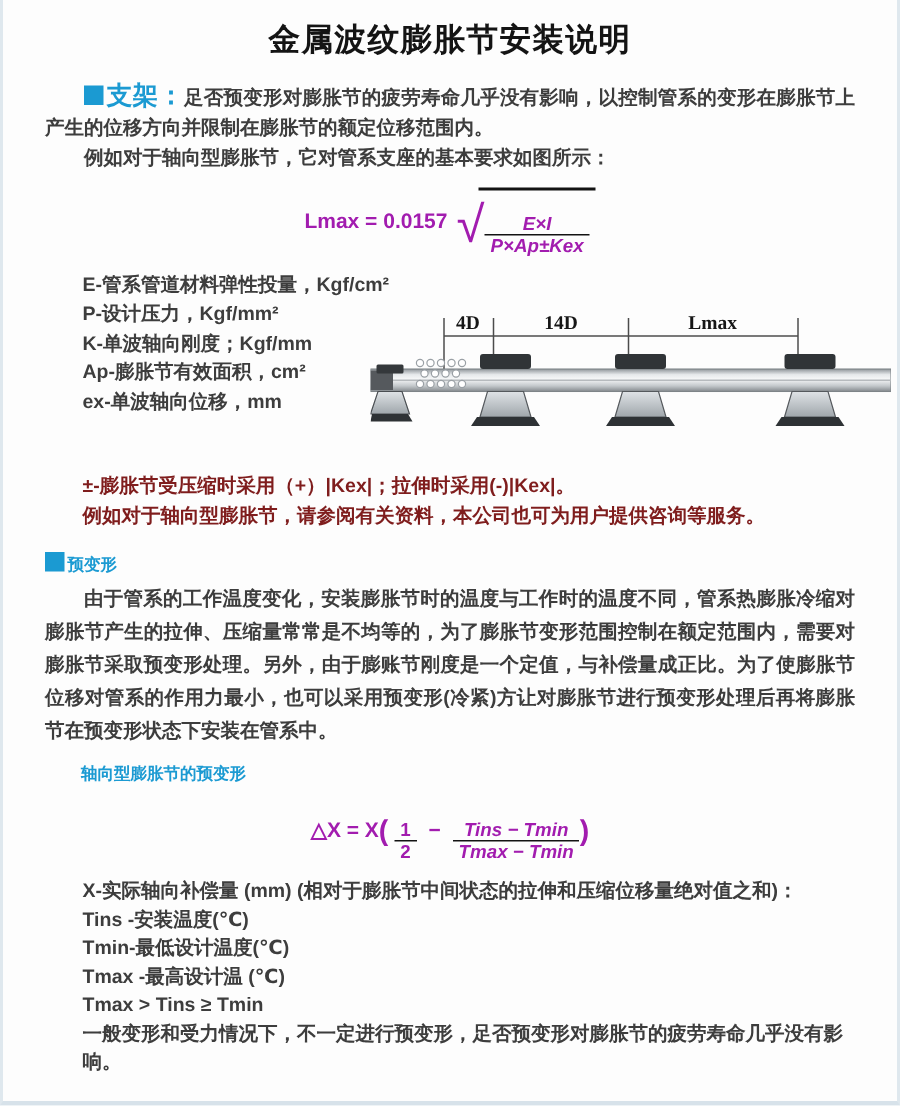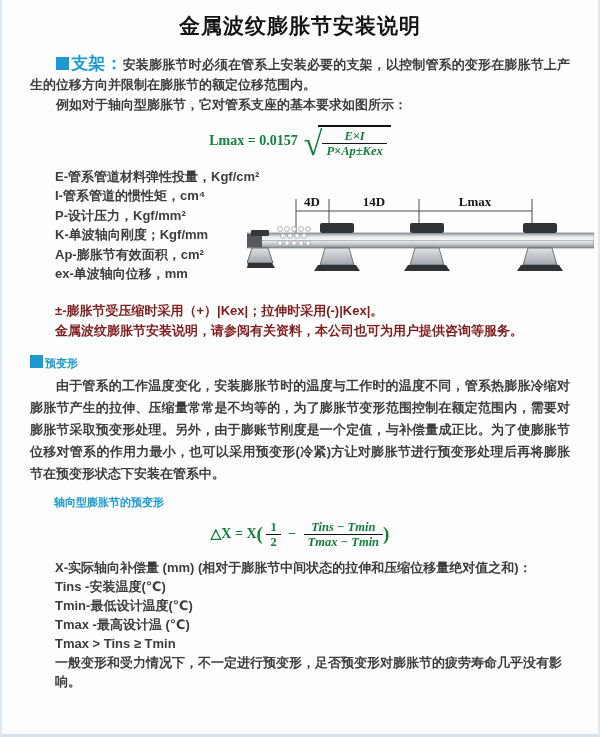--- a/index.html
+++ b/index.html
@@ -36,26 +36,26 @@
   .sec-head-inline{color:#1b9ad2;font-size:17px;font-weight:bold;white-space:nowrap;}
   .bullet-sq{
     display:inline-block;width:13px;height:13px;background:#1b9ad2;
     vertical-align:-1px;margin-right:2px;
   }
   .sec-head-block{margin:14px 0 4px 0;font-size:11px;font-weight:bold;color:#1b9ad2;}
 
   
   .formula{
     text-align:center;
-    font-family:Liberation Serif, serif;
-    font-weight:bold;color:#15803d;font-size:14px;
+    font-family:Liberation Sans, sans-serif;
+    font-weight:bold;color:#a21caf;font-size:14px;
     margin:10px 0 8px 0;
   }
   .frac{display:inline-block;vertical-align:middle;text-align:center;font-size:12.5px;line-height:1.15;}
-  .frac .num{display:block;padding:0 4px;}
+  .frac .num{display:block;padding:0 4px;margin-top:13px;}
   .frac .den{display:block;border-top:1.4px solid #131313;padding:0 4px;}
   .sqrt{display:inline-flex;align-items:center;vertical-align:middle;margin-left:6px;}
   .sqrt .rad{font-size:34px;font-weight:400;line-height:0.9;margin-right:-4px;transform:translateY(2px);}
   .sqrt .under{border-top:2px solid #131313;padding:2px 4px 0 4px;}
   .it{font-style:italic;}
   .paren{font-size:19px;vertical-align:-2px;font-weight:bold;}
   .fx-op{margin:0 4px;}
 
   
   .defs-row{position:relative;margin-top:8px;min-height:134px;}
@@ -71,34 +71,33 @@
 
   svg text{font-family:"Liberation Serif","DejaVu Serif",serif;font-weight:bold;}
 </style>
 </head>
 <body>
 
 <div class="page">
 
   <h1 class="doc-title">金属波纹膨胀节安装说明</h1>
 
-  <p class="para body-text indent"><span class="bullet-sq"></span><span class="sec-head-inline">支架：</span><span>安装膨胀节时必须在管系上安装必要的支架，以控制管系的变形在膨胀节上产生的位移方向并限制在膨胀节的额定位移范围内。</span></p>
+  <p class="para body-text indent"><span class="bullet-sq"></span><span class="sec-head-inline">支架：</span><span>足否预变形对膨胀节的疲劳寿命几乎没有影响，以控制管系的变形在膨胀节上产生的位移方向并限制在膨胀节的额定位移范围内。</span></p>
 
   <p class="para body-text indent">例如对于轴向型膨胀节，它对管系支座的基本要求如图所示：</p>
 
   <div class="formula">
     <span>Lmax = 0.0157</span><span class="sqrt">
         <span class="rad">√</span>
         <span class="under"><span class="frac"><span class="num it">E×I</span><span class="den it">P×Ap±Kex</span></span></span>
       </span>
   </div>
 
   <div class="defs-row">
     <div class="def-line pl-2">E-管系管道材料弹性投量，Kgf/cm²</div>
-    <div class="def-line pl-2">I-管系管道的惯性矩，cm⁴</div>
     <div class="def-line pl-2">P-设计压力，Kgf/mm²</div>
     <div class="def-line pl-2">K-单波轴向刚度；Kgf/mm</div>
     <div class="def-line pl-2">Ap-膨胀节有效面积，cm²</div>
     <div class="def-line pl-2">ex-单波轴向位移，mm</div>
 
     <svg class="diagram" viewBox="0 0 347 97">
       <defs>
         <linearGradient id="pg" x1="0" y1="0" x2="0" y2="1">
           <stop offset="0" stop-color="#8f959a"></stop>
           <stop offset="0.25" stop-color="#e6e9eb"></stop>
@@ -162,21 +161,21 @@
       </g>
       <g>
         <rect x="276" y="30" width="34" height="10" rx="2" fill="#303437"></rect>
         <polygon points="281,55 305,55 310,72 276,72" fill="url(#sg)" stroke="#55595d" stroke-width="0.8"></polygon>
         <polygon points="274,72 312,72 316,78 270,78" fill="#2e3235"></polygon>
       </g>
     </svg>
   </div>
 
   <div class="note-line">±-膨胀节受压缩时采用（+）|Kex|；拉伸时采用(-)|Kex|。</div>
-  <div class="note-line">金属波纹膨胀节安装说明，请参阅有关资料，本公司也可为用户提供咨询等服务。</div>
+  <div class="note-line">例如对于轴向型膨胀节，请参阅有关资料，本公司也可为用户提供咨询等服务。</div>
 
   <div class="sec-head-block"><span class="bullet-sq"></span><span>预变形</span></div>
 
   <p class="para body-text indent" style="line-height:22px;">由于管系的工作温度变化，安装膨胀节时的温度与工作时的温度不同，管系热膨胀冷缩对膨胀节产生的拉伸、压缩量常常是不均等的，为了膨胀节变形范围控制在额定范围内，需要对膨胀节采取预变形处理。另外，由于膨账节刚度是一个定值，与补偿量成正比。为了使膨胀节位移对管系的作用力最小，也可以采用预变形(冷紧)方让对膨胀节进行预变形处理后再将膨胀节在预变形状态下安装在管系中。</p>
 
   <div class="sec-head-block axial-head">轴向型膨胀节的预变形</div>
 
   <div class="formula">
     <span>△X = X</span><span class="paren">(</span>
     <span class="frac"><span class="num">1</span><span class="den">2</span></span>

